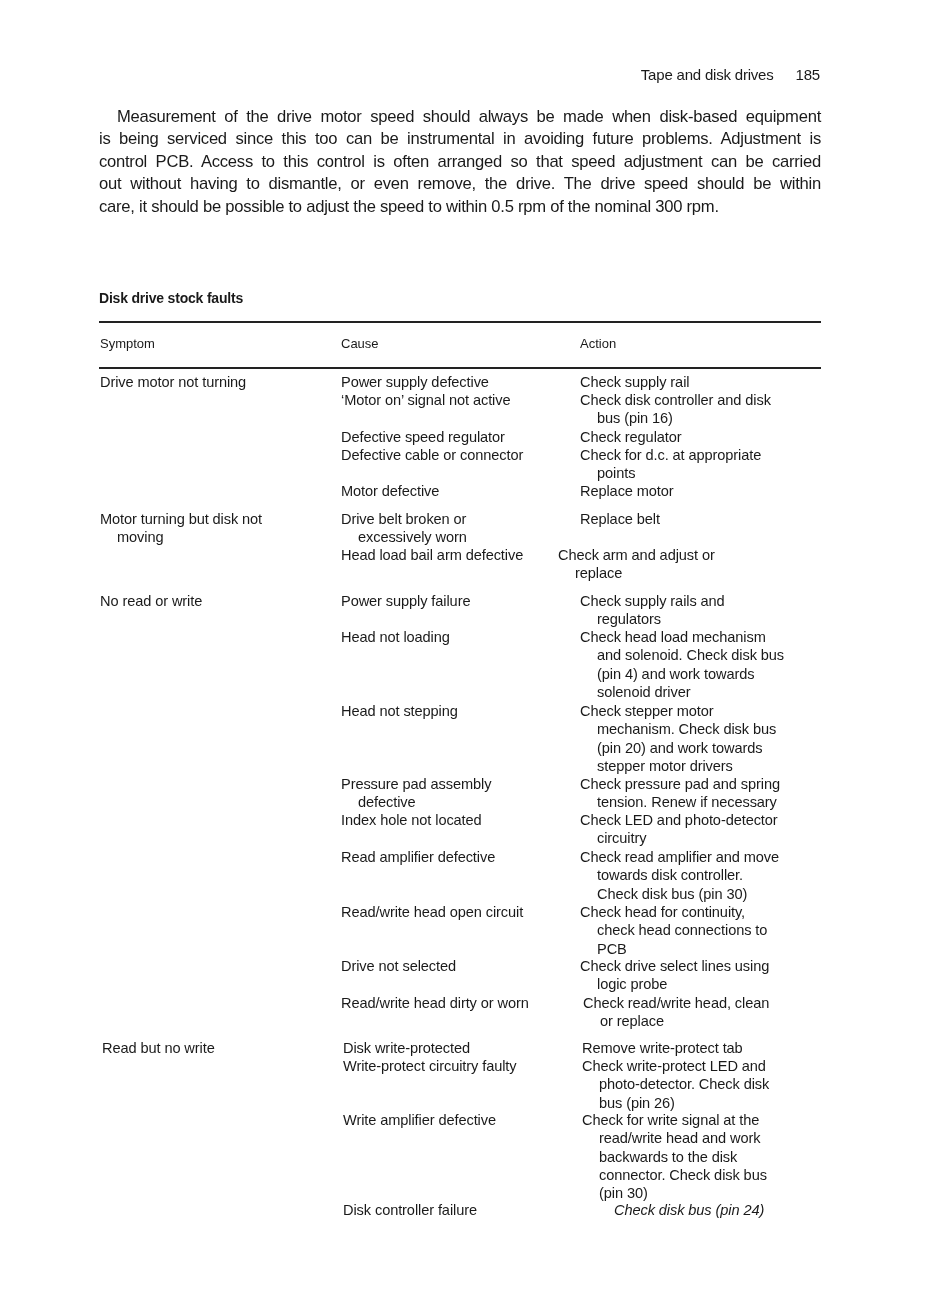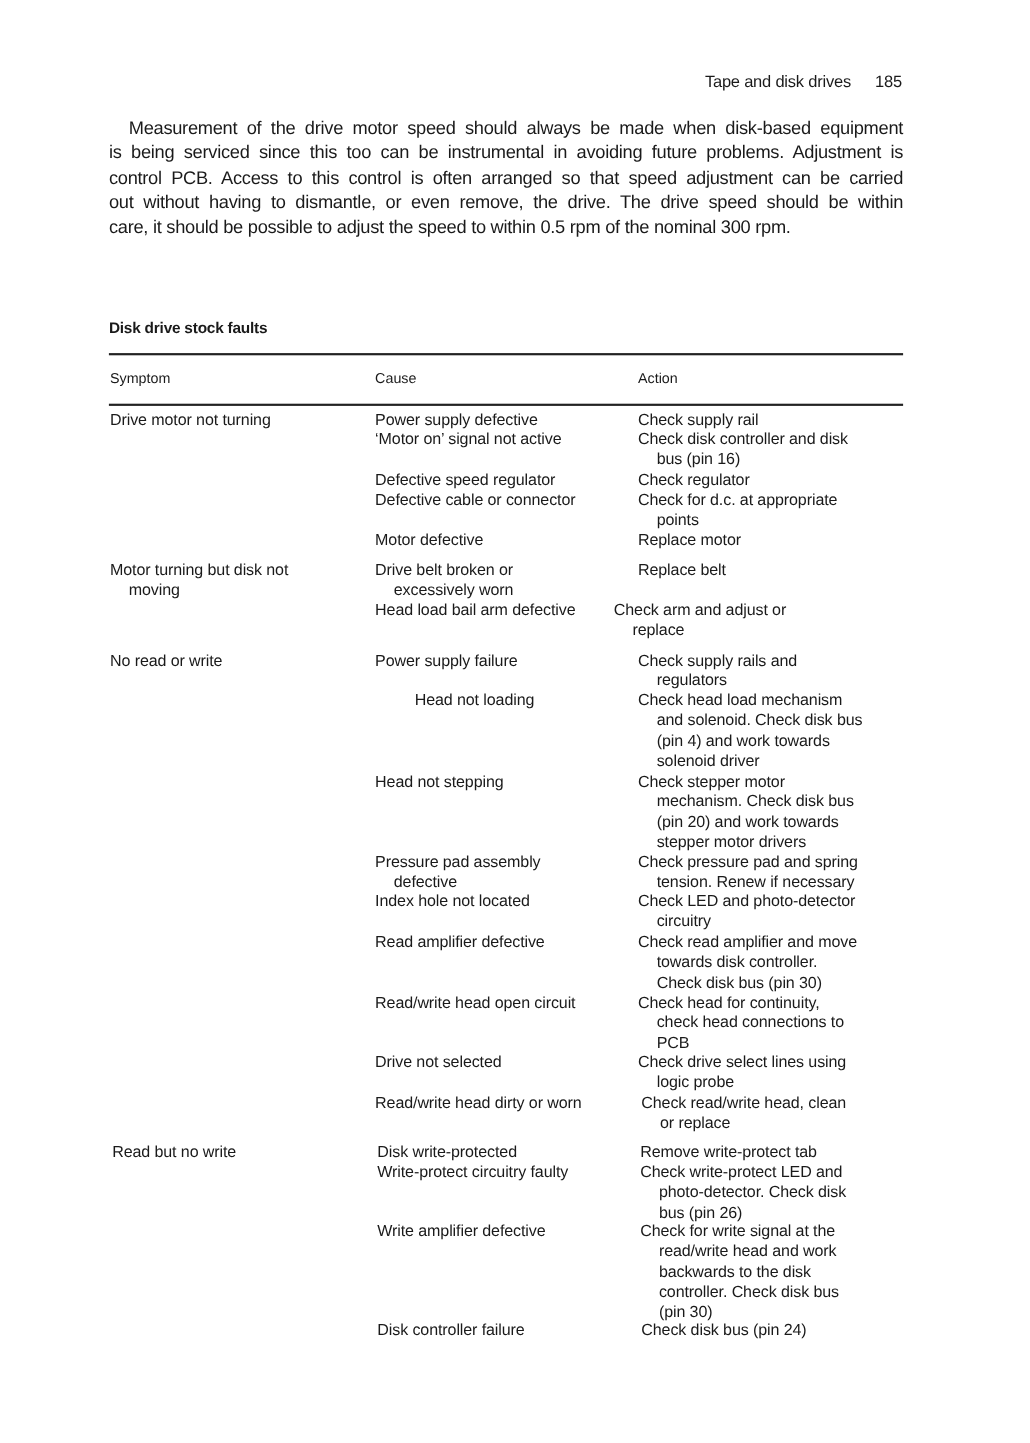--- a/index.html
+++ b/index.html
@@ -73,21 +73,21 @@
 
   <div class="cell col-cause" style="top:546px;"><span>Head load bail arm defective</span></div>
   <div class="cell col-action" style="top:546px; left:558px;"><span>Check arm and adjust or</span><span class="cont">replace</span></div>
 
   <div class="cell col-sym" style="top:592px;">
     <span>No read or write</span>
   </div>
   <div class="cell col-cause" style="top:592px;"><span>Power supply failure</span></div>
   <div class="cell col-action" style="top:592px;"><span>Check supply rails and</span><span class="cont">regulators</span></div>
 
-  <div class="cell col-cause" style="top:628px;margin-left:36px;"><span>Head not loading</span></div>
+  <div class="cell col-cause" style="top:628px;"><span>Head not loading</span></div>
   <div class="cell col-action" style="top:628px;"><span>Check head load mechanism</span><span class="cont">and solenoid. Check disk bus</span><span class="cont">(pin 4) and work towards</span><span class="cont">solenoid driver</span></div>
 
   <div class="cell col-cause" style="top:702px;"><span>Head not stepping</span></div>
   <div class="cell col-action" style="top:702px;"><span>Check stepper motor</span><span class="cont">mechanism. Check disk bus</span><span class="cont">(pin 20) and work towards</span><span class="cont">stepper motor drivers</span></div>
 
   <div class="cell col-cause" style="top:775px;"><span>Pressure pad assembly</span><span class="cont">defective</span></div>
   <div class="cell col-action" style="top:775px;"><span>Check pressure pad and spring</span><span class="cont">tension. Renew if necessary</span></div>
 
   <div class="cell col-cause" style="top:811px;"><span>Index hole not located</span></div>
   <div class="cell col-action" style="top:811px;"><span>Check LED and photo-detector</span><span class="cont">circuitry</span></div>
@@ -107,18 +107,18 @@
   <div class="cell col-sym" style="top:1039px; left:102px;">
     <span>Read but no write</span>
   </div>
   <div class="cell col-cause" style="top:1039px; left:343px;"><span>Disk write-protected</span></div>
   <div class="cell col-action" style="top:1039px; left:582px;"><span>Remove write-protect tab</span></div>
 
   <div class="cell col-cause" style="top:1057px; left:343px;"><span>Write-protect circuitry faulty</span></div>
   <div class="cell col-action" style="top:1057px; left:582px;"><span>Check write-protect LED and</span><span class="cont">photo-detector. Check disk</span><span class="cont">bus (pin 26)</span></div>
 
   <div class="cell col-cause" style="top:1111px; left:343px;"><span>Write amplifier defective</span></div>
-  <div class="cell col-action" style="top:1111px; left:582px;"><span>Check for write signal at the</span><span class="cont">read/write head and work</span><span class="cont">backwards to the disk</span><span class="cont">controller. Check disk bus</span><span class="cont">(pin 30)</span></div>
+  <div class="cell col-action" style="top:1111px; left:582px;"><span>Check for write signal at the</span><span class="cont">read/write head and work</span><span class="cont">backwards to the disk</span><span class="cont">connector. Check disk bus</span><span class="cont">(pin 30)</span></div>
 
   <div class="cell col-cause" style="top:1201px; left:343px;"><span>Disk controller failure</span></div>
-  <div class="cell col-action" style="top:1201px; left:583px;"><span>Check disk bus (pin 24)</span></div>
+  <div class="cell col-action" style="top:1201px; left:614px;font-style:italic;"><span>Check disk bus (pin 24)</span></div>
 
 </div>
 
 </body></html>

